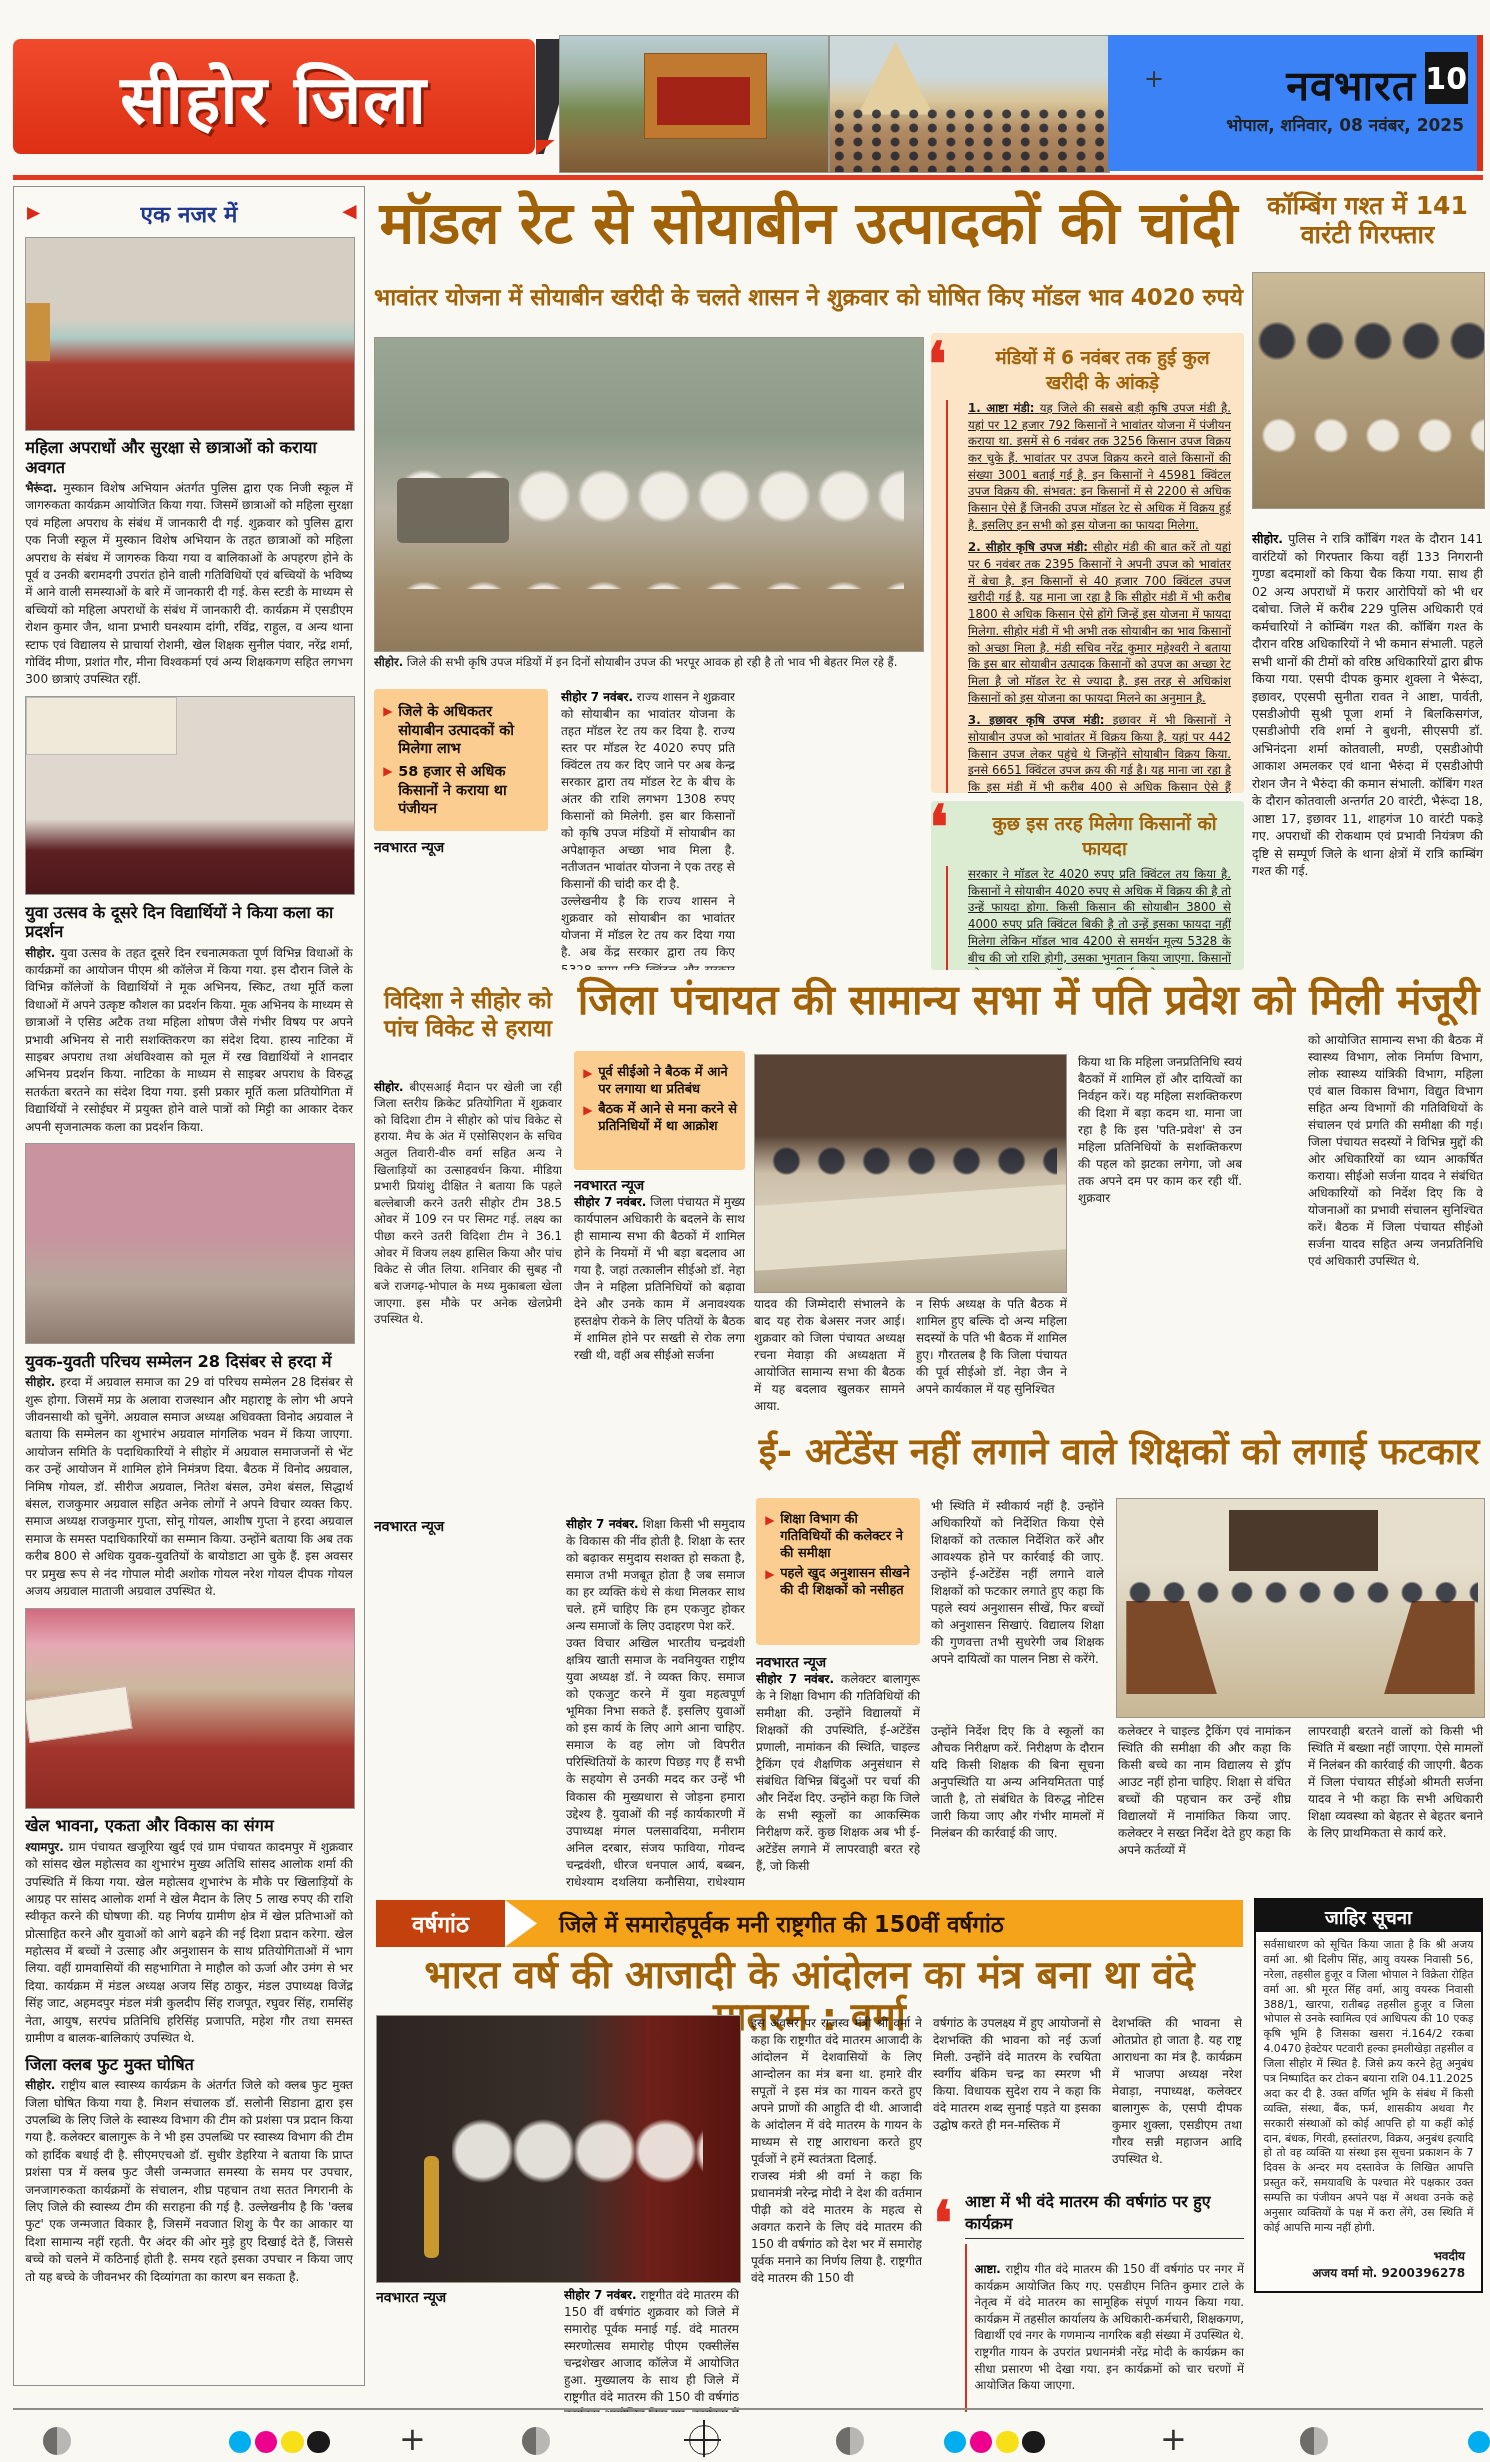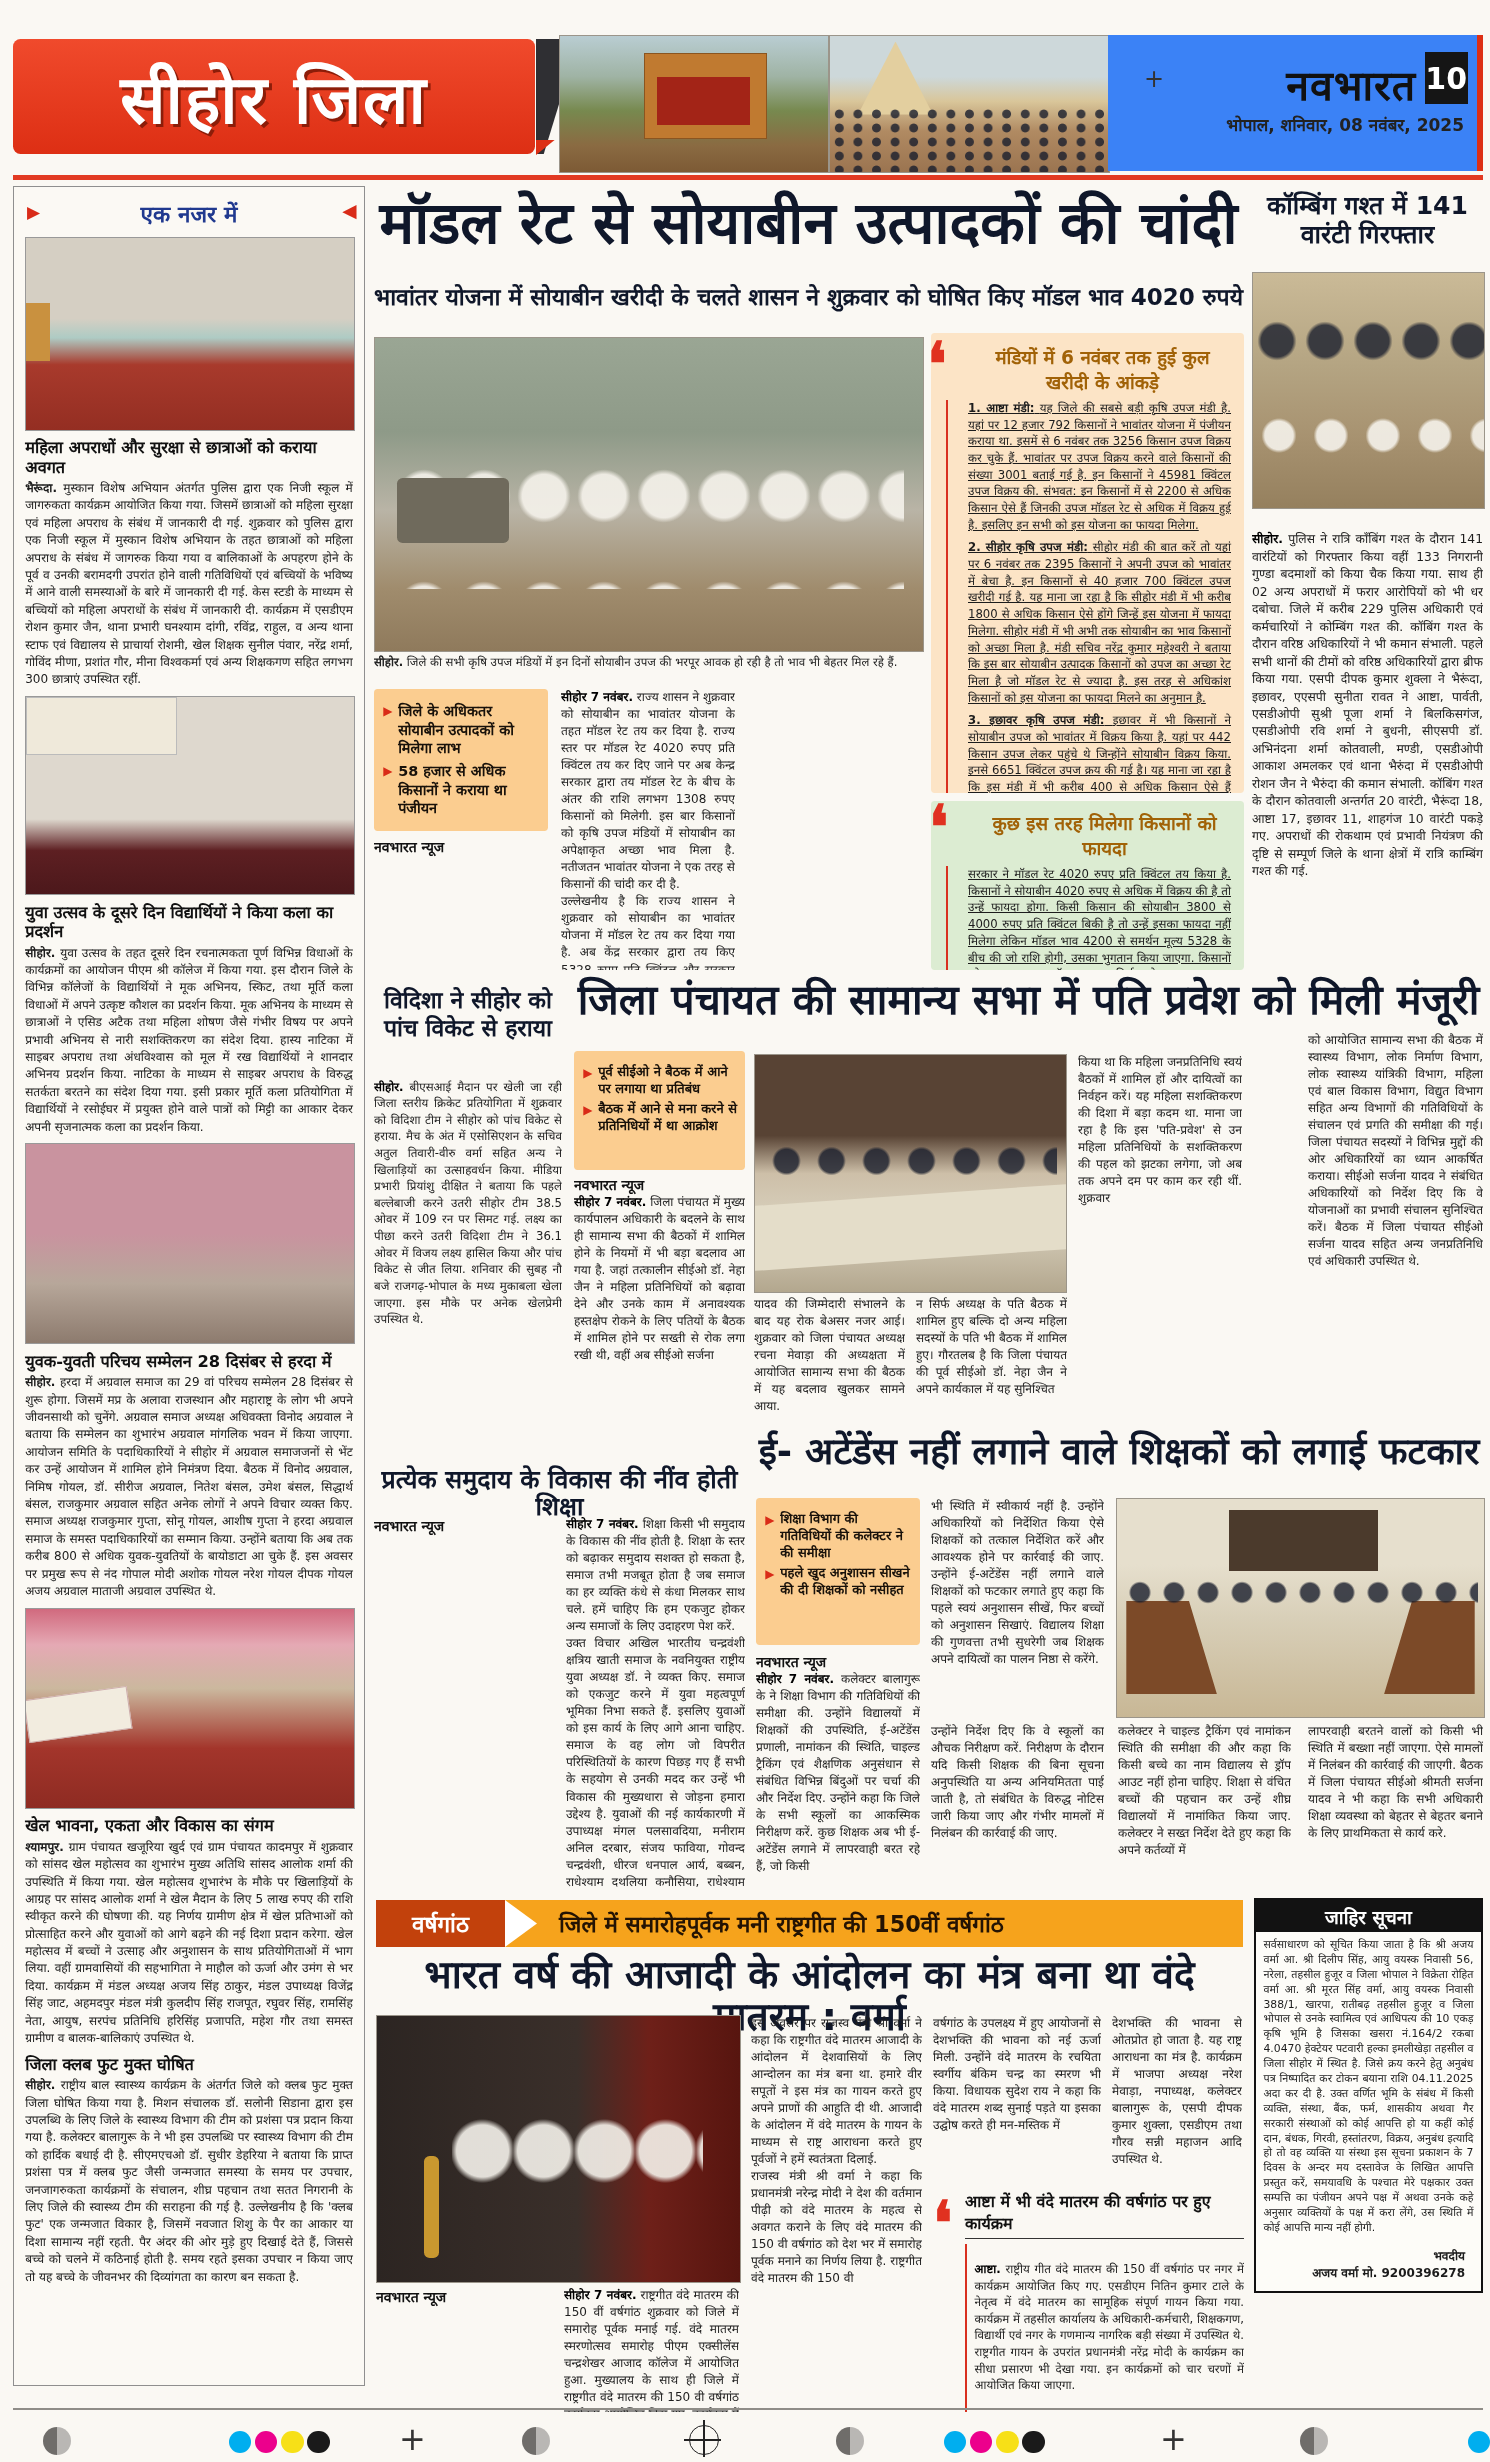--- a/index.html
+++ b/index.html
@@ -23,21 +23,21 @@
   
   .photo{position:absolute;overflow:hidden;background:#b7b0a3;border:0.9px solid #9b958a;}
   .photo .band{position:absolute;left:0;right:0;}
   .photo .dots{position:absolute;background-image:radial-gradient(circle,rgba(25,30,45,.8) 34%,transparent 42%);
       background-size:18.6px 14px;}
   .photo .dots.lite{background-image:radial-gradient(circle,rgba(245,242,235,.9) 34%,transparent 42%);}
   
   .txt{font-size:12px;line-height:1.42;text-align:justify;color:#1d1d1d;white-space:pre-line;overflow:hidden;}
   .txt b{color:#000;}
   .byline{text-align:left;font-weight:800;font-size:14px;color:#111;}
-  .headline{font-weight:800;color:#0f172a;text-align:center;line-height:1.08;}
+  .headline{font-weight:800;color:#a16207;text-align:center;line-height:1.08;}
   .caption{font-size:11.6px;font-weight:500;color:#222;}
   
   .left-col{left:13px;top:186px;width:352px;height:2200px;border:1.9px solid #8f8f8f;background:#fbf9f4;
       padding:9.3px 11.2px;box-sizing:border-box;overflow:hidden;}
   .nazar-title{position:relative;text-align:center;font-size:22.4px;font-weight:800;color:#20398f;margin:1.9px 0 7.5px;}
   .tri-r{color:#d92b18;font-size:17px;position:absolute;left:1.9px;top:3.7px;}
   .tri-l{position:absolute;right:-3.7px;top:1.9px;color:#d92b18;font-size:18.6px;}
   .lc-photo{position:relative;width:100%;border:0.9px solid #999;overflow:hidden;margin:3.7px 0 7.5px;}
   .lc-head{font-size:16.3px;font-weight:800;text-align:left;color:#111;line-height:1.2;margin:3.7px 0 2.8px;}
   .lc-body{font-size:12px;line-height:1.45;text-align:justify;margin-bottom:7.5px;}
@@ -215,21 +215,20 @@
 
   <div class="abs photo" style="left:754px;top:1054px;width:311px;height:237px;background:linear-gradient(180deg,#584334 0%,#584334 34%,#cdbfa8 50%,#d8d0bd 70%,#b3a78e 100%);">
     <div class="band" style="top:140px;left:0;right:0;height:65px;background:#e4ddc9;transform:skewY(-4deg);"></div>
     <div class="dots" style="left:9.3px;right:9.3px;top:80px;height:60px;background-size:45px 52px;"></div>
   </div>
   <div class="abs txt" style="left:754px;top:1296px;width:151px;height:138px;"><span>यादव की जिम्मेदारी संभालने के बाद यह रोक बेअसर नजर आई। शुक्रवार को जिला पंचायत अध्यक्ष रचना मेवाड़ा की अध्यक्षता में आयोजित सामान्य सभा की बैठक में यह बदलाव खुलकर सामने आया.</span></div>
   <div class="abs txt" style="left:916px;top:1296px;width:151px;height:138px;"><span>न सिर्फ अध्यक्ष के पति बैठक में शामिल हुए बल्कि दो अन्य महिला सदस्यों के पति भी बैठक में शामिल हुए। गौरतलब है कि जिला पंचायत की पूर्व सीईओ डॉ. नेहा जैन ने अपने कार्यकाल में यह सुनिश्चित</span></div>
   <div class="abs txt" style="left:1078px;top:1054px;width:164px;height:380px;"><span>किया था कि महिला जनप्रतिनिधि स्वयं बैठकों में शामिल हों और दायित्वों का निर्वहन करें। यह महिला सशक्तिकरण की दिशा में बड़ा कदम था. माना जा रहा है कि इस 'पति-प्रवेश' से उन महिला प्रतिनिधियों के सशक्तिकरण की पहल को झटका लगेगा, जो अब तक अपने दम पर काम कर रही थीं. शुक्रवार</span></div>
   <div class="abs txt" style="left:1308px;top:1032px;width:175px;height:391px;"><span>को आयोजित सामान्य सभा की बैठक में स्वास्थ्य विभाग, लोक निर्माण विभाग, लोक स्वास्थ्य यांत्रिकी विभाग, महिला एवं बाल विकास विभाग, विद्युत विभाग सहित अन्य विभागों की गतिविधियों के संचालन एवं प्रगति की समीक्षा की गई। जिला पंचायत सदस्यों ने विभिन्न मुद्दों की ओर अधिकारियों का ध्यान आकर्षित कराया। सीईओ सर्जना यादव ने संबंधित अधिकारियों को निर्देश दिए कि वे योजनाओं का प्रभावी संचालन सुनिश्चित करें। बैठक में जिला पंचायत सीईओ सर्जना यादव सहित अन्य जनप्रतिनिधि एवं अधिकारी उपस्थित थे.</span></div>
 
-  <div class="abs headline" style="left:374px;top:1466px;width:371px;font-size:25px;">प्रत्येक समुदाय के विकास की नींव होती शिक्षा</div>
   <div class="abs" style="left:374px;top:1516px;width:371px;height:373px;column-count:2;column-gap:13px;column-fill:auto;overflow:hidden;">
     <div class="byline">नवभारत न्यूज</div>
     <div class="txt"><b>सीहोर 7 नवंबर.</b> <span>शिक्षा किसी भी समुदाय के विकास की नींव होती है. शिक्षा के स्तर को बढ़ाकर समुदाय सशक्त हो सकता है, समाज तभी मजबूत होता है जब समाज का हर व्यक्ति कंधे से कंधा मिलकर साथ चले. हमें चाहिए कि हम एकजुट होकर अन्य समाजों के लिए उदाहरण पेश करें.
 उक्त विचार अखिल भारतीय चन्द्रवंशी क्षत्रिय खाती समाज के नवनियुक्त राष्ट्रीय युवा अध्यक्ष डॉ. ने व्यक्त किए. समाज को एकजुट करने में युवा महत्वपूर्ण भूमिका निभा सकते हैं. इसलिए युवाओं को इस कार्य के लिए आगे आना चाहिए. समाज के वह लोग जो विपरीत परिस्थितियों के कारण पिछड़ गए हैं सभी के सहयोग से उनकी मदद कर उन्हें भी विकास की मुख्यधारा से जोड़ना हमारा उद्देश्य है. युवाओं की नई कार्यकारणी में उपाध्यक्ष मंगल पलसावदिया, मनीराम अनिल दरबार, संजय फाविया, गोवन्द चन्द्रवंशी, धीरज धनपाल आर्य, बब्बन, राधेश्याम दथलिया कनौसिया, राधेश्याम दाऊ आदि शामिल हैं.</span></div>
   </div>
 
   <div class="abs headline" style="left:756px;top:1432px;width:726px;font-size:37px;">ई- अटेंडेंस नहीं लगाने वाले शिक्षकों को लगाई फटकार</div>
 
   <div class="abs hl-box" style="left:756px;top:1498px;width:164px;height:147px;box-sizing:border-box;">
     <div class="hl-row" style="font-size:13px;">

